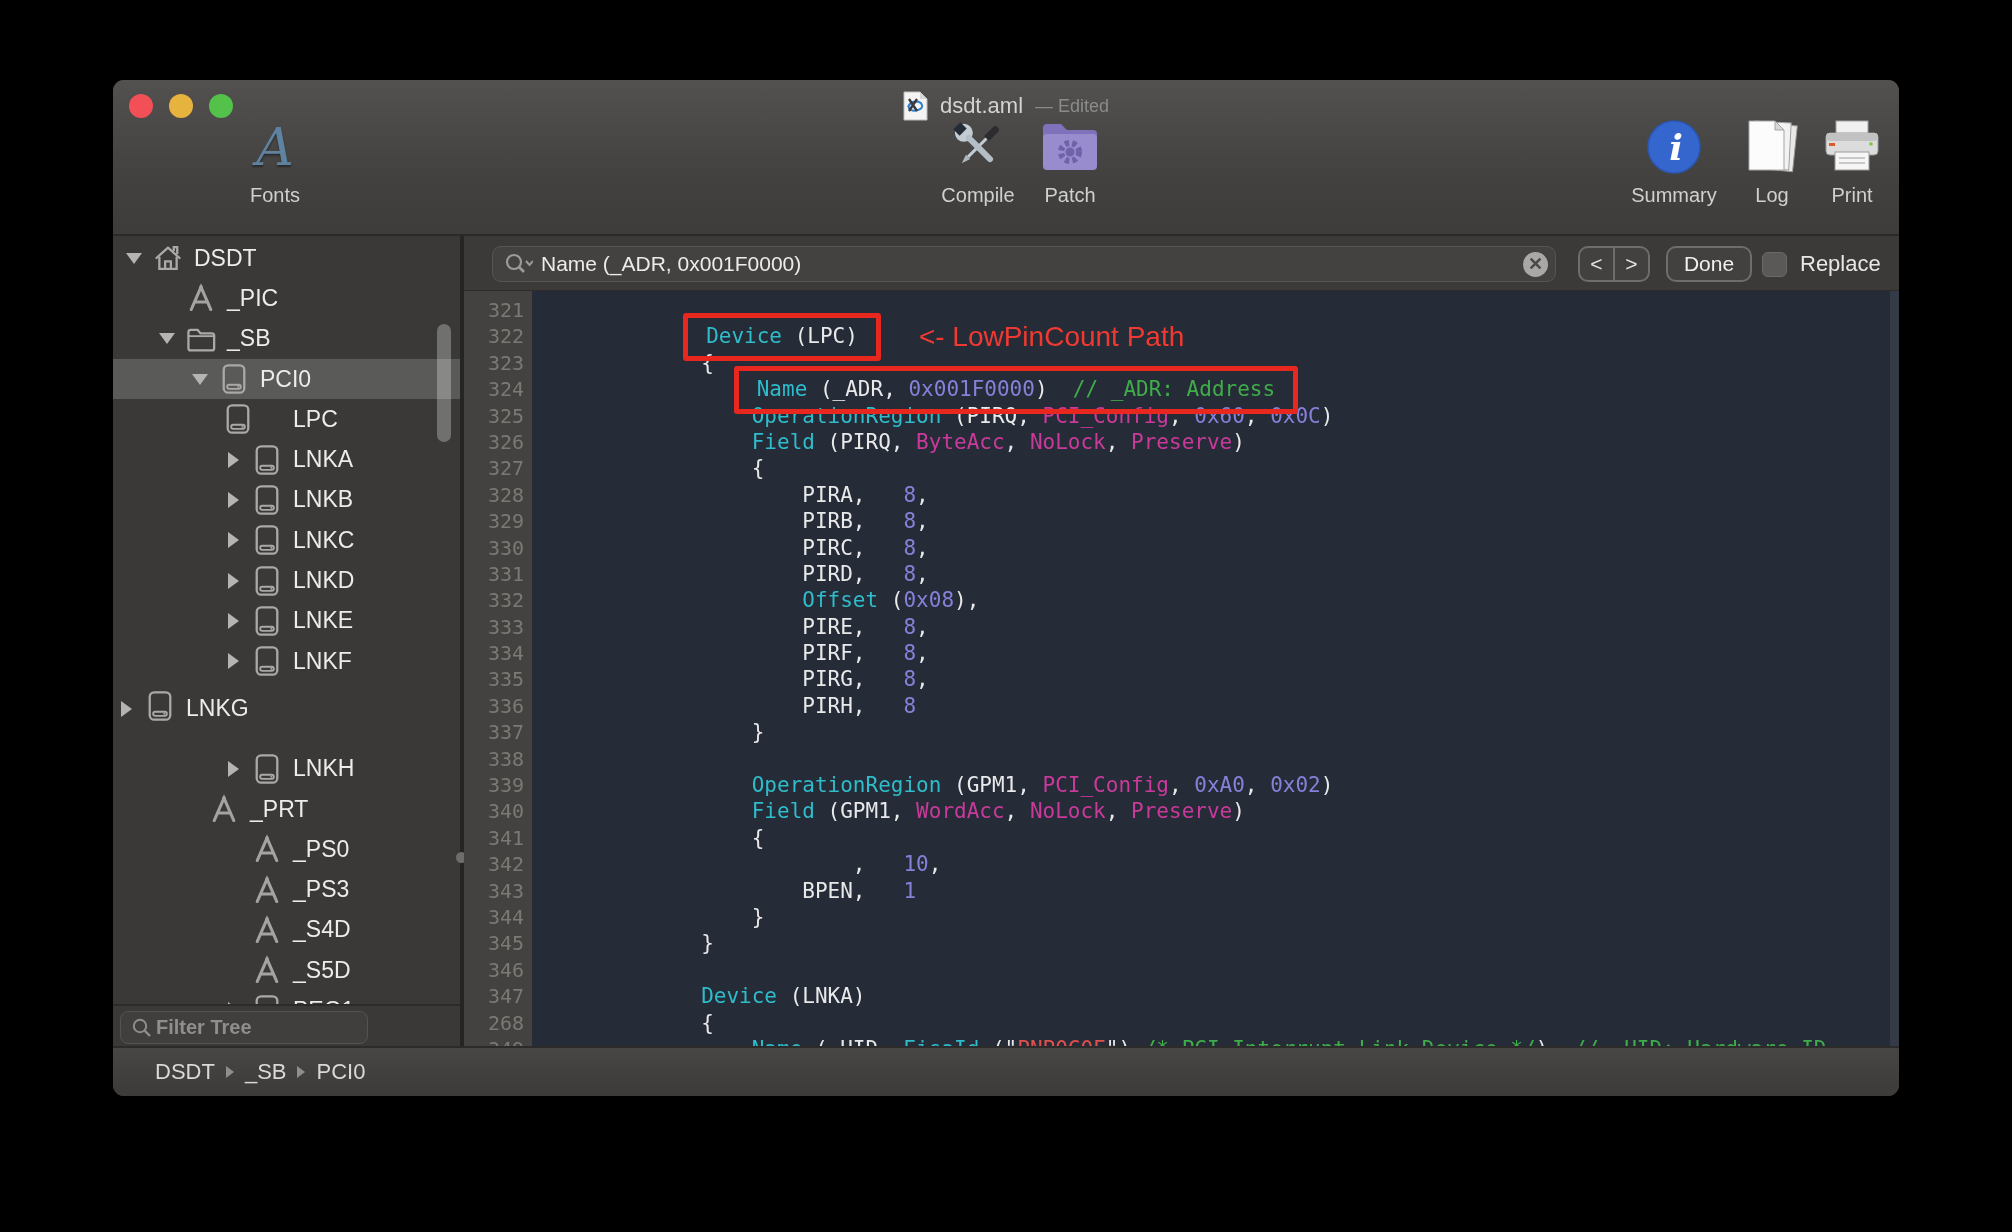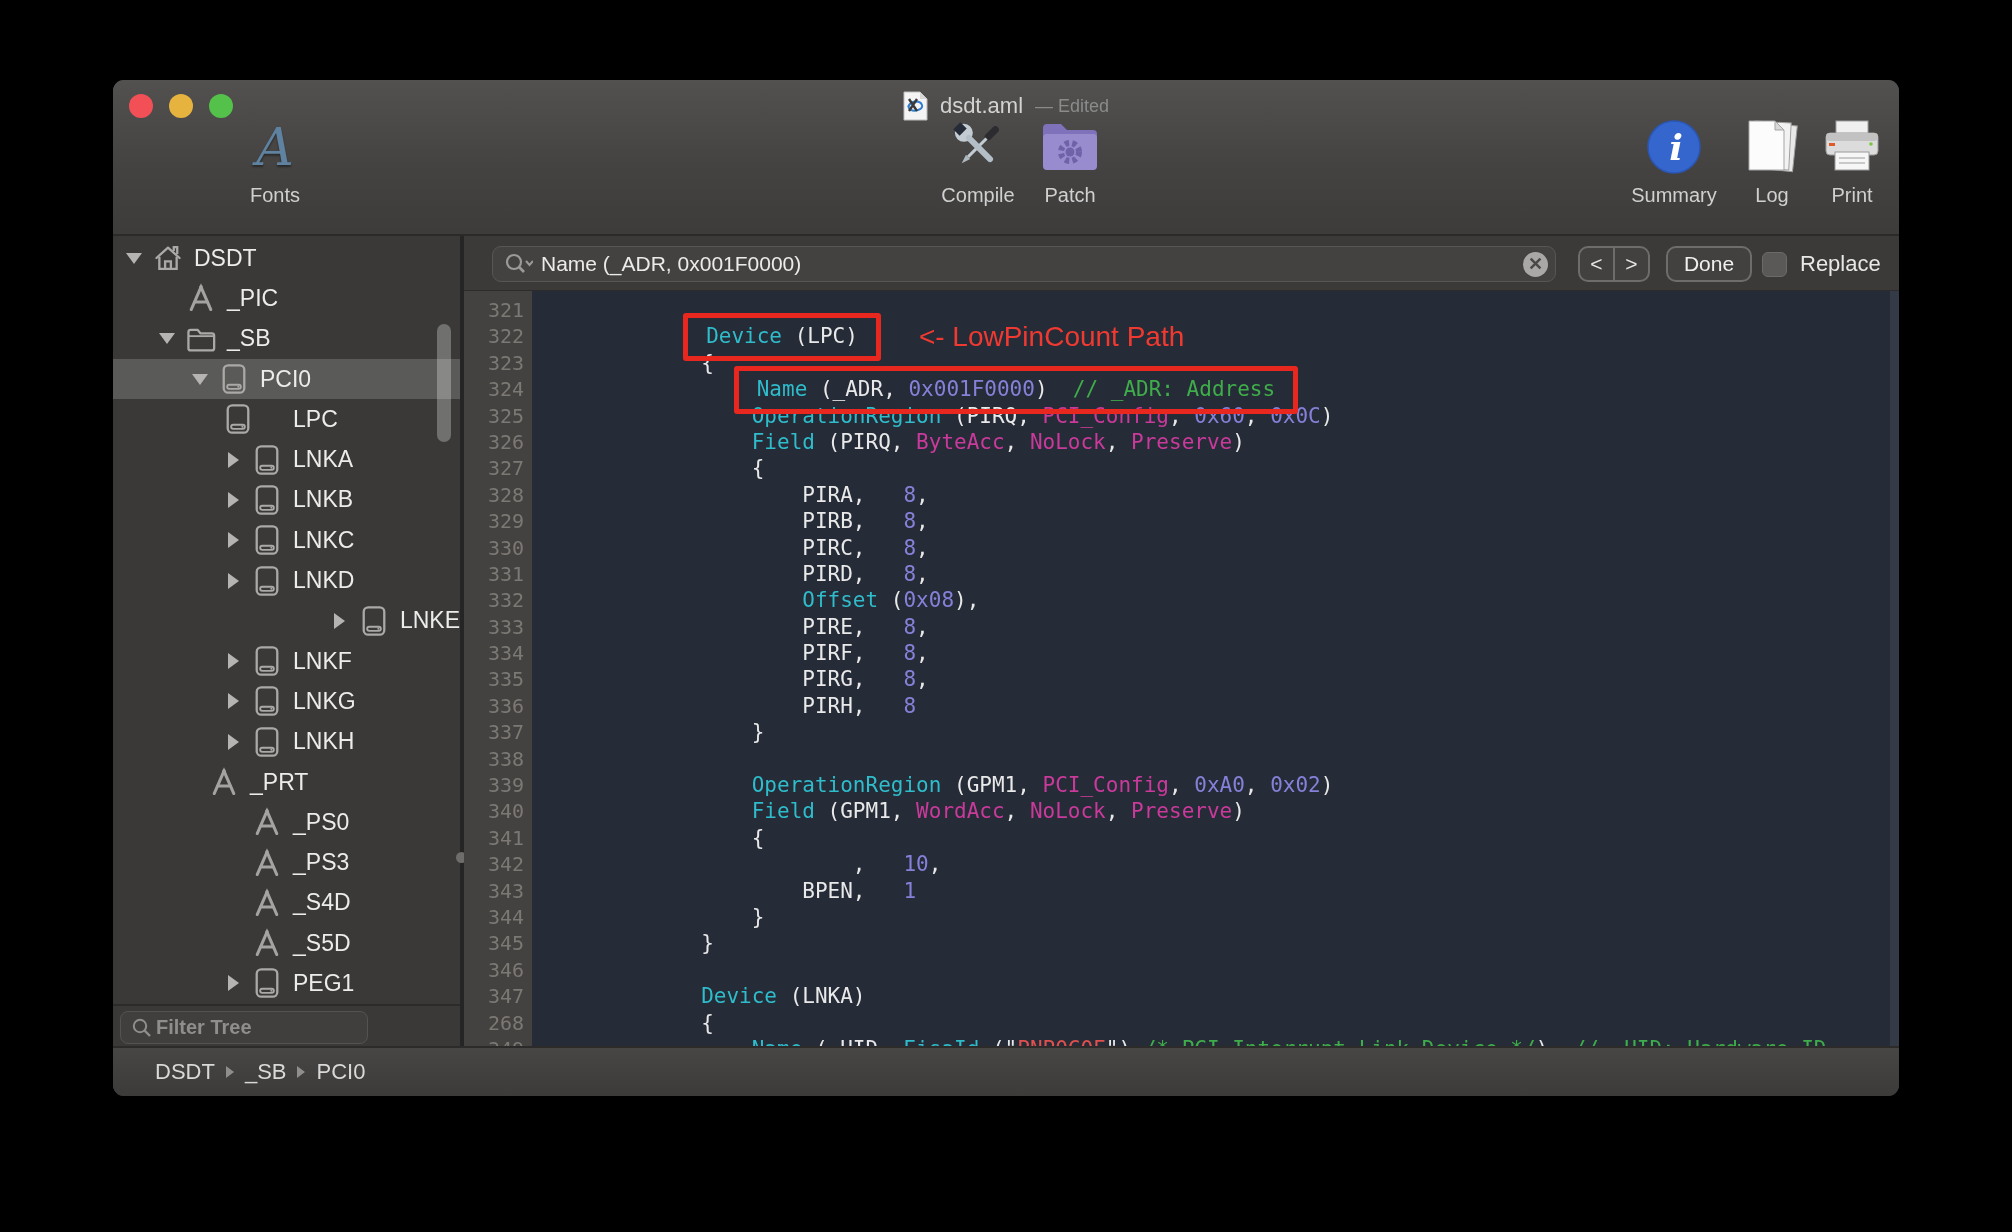--- a/index.html
+++ b/index.html
@@ -295,21 +295,21 @@
               </div>
               <div class="ticon">
                 <svg width="28" height="32" viewBox="0 0 24 28">
                   <rect x="3" y="2" width="18" height="24" rx="4" fill="none" stroke="#aba9a7" stroke-width="2"></rect>
                   <rect x="6" y="19" width="12" height="3.6" rx="1.8" fill="none" stroke="#aba9a7" stroke-width="1.6"></rect>
                   <circle cx="15.8" cy="20.8" r="0.9" fill="#aba9a7"></circle>
                 </svg>
               </div>
               <div class="tlabel">LNKD</div>
             </div>
-            <div class="trow" style="padding-left: 107px; justify-content: flex-end;">
+            <div class="trow" style="padding-left: 107px;">
               <div class="disc">
                 <div class="closed"></div>
               </div>
               <div class="ticon">
                 <svg width="28" height="32" viewBox="0 0 24 28">
                   <rect x="3" y="2" width="18" height="24" rx="4" fill="none" stroke="#aba9a7" stroke-width="2"></rect>
                   <rect x="6" y="19" width="12" height="3.6" rx="1.8" fill="none" stroke="#aba9a7" stroke-width="1.6"></rect>
                   <circle cx="15.8" cy="20.8" r="0.9" fill="#aba9a7"></circle>
                 </svg>
               </div>
@@ -321,34 +321,34 @@
               </div>
               <div class="ticon">
                 <svg width="28" height="32" viewBox="0 0 24 28">
                   <rect x="3" y="2" width="18" height="24" rx="4" fill="none" stroke="#aba9a7" stroke-width="2"></rect>
                   <rect x="6" y="19" width="12" height="3.6" rx="1.8" fill="none" stroke="#aba9a7" stroke-width="1.6"></rect>
                   <circle cx="15.8" cy="20.8" r="0.9" fill="#aba9a7"></circle>
                 </svg>
               </div>
               <div class="tlabel">LNKF</div>
             </div>
-            <div class="trow" style="padding-left: 107px;">
+            <div class="trow" style=" align-items: flex-end;">
               <div class="disc">
                 <div class="closed"></div>
               </div>
               <div class="ticon">
                 <svg width="28" height="32" viewBox="0 0 24 28">
                   <rect x="3" y="2" width="18" height="24" rx="4" fill="none" stroke="#aba9a7" stroke-width="2"></rect>
                   <rect x="6" y="19" width="12" height="3.6" rx="1.8" fill="none" stroke="#aba9a7" stroke-width="1.6"></rect>
                   <circle cx="15.8" cy="20.8" r="0.9" fill="#aba9a7"></circle>
                 </svg>
               </div>
               <div class="tlabel">LNKG</div>
             </div>
-            <div class="trow" style="padding-left: 107px;">
+            <div class="trow" style="padding-left: 107px; margin-top: 27px;">
               <div class="disc">
                 <div class="closed"></div>
               </div>
               <div class="ticon">
                 <svg width="28" height="32" viewBox="0 0 24 28">
                   <rect x="3" y="2" width="18" height="24" rx="4" fill="none" stroke="#aba9a7" stroke-width="2"></rect>
                   <rect x="6" y="19" width="12" height="3.6" rx="1.8" fill="none" stroke="#aba9a7" stroke-width="1.6"></rect>
                   <circle cx="15.8" cy="20.8" r="0.9" fill="#aba9a7"></circle>
                 </svg>
               </div>

